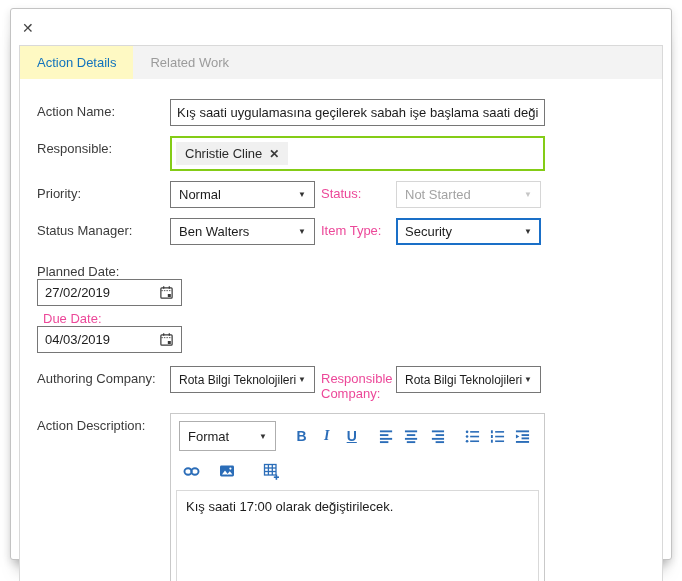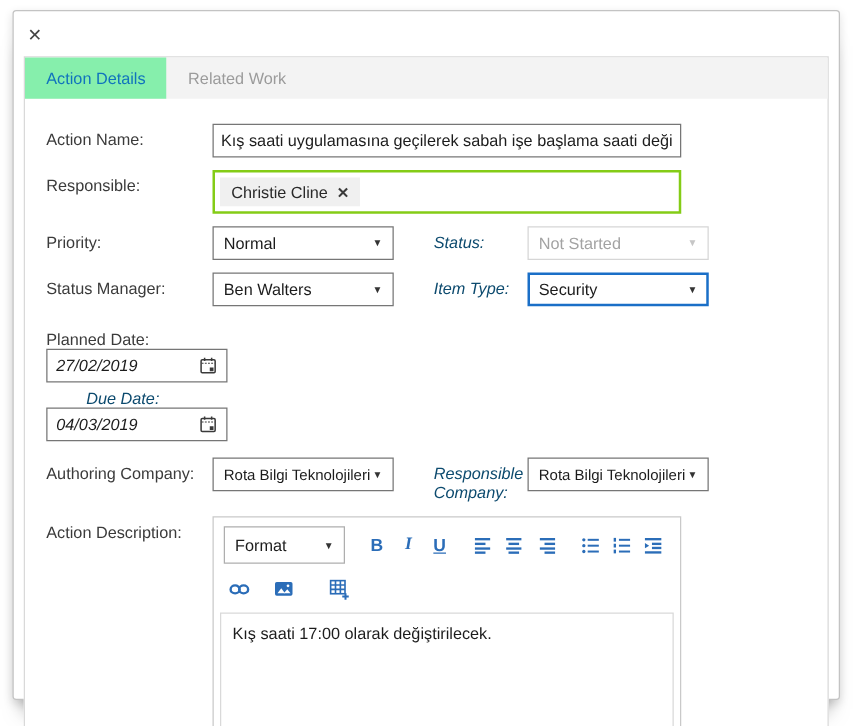--- a/index.html
+++ b/index.html
@@ -19,28 +19,28 @@
   }
   .modal-title { font-size: 15px; color: #1c1c1c; }
   .close-btn { font-size: 14px; color: #444; cursor: pointer; line-height: 1; padding: 2px; }
 
   .tab-container {
     flex: 1; margin: 2px 8px 13px 8px; border: 1px solid #d9d9d9;
     display: flex; flex-direction: column; background: #fff;
   }
   .tab-strip { display: flex; background: #f3f3f3; }
   .tab { padding: 9px 17px; font-size: 13px; cursor: pointer; }
-  .tab.active { background: #86efac; color: #1173bd; }
+  .tab.active { background: #fef9c3; color: #1173bd; }
   .tab.inactive { color: #9b9b9b; }
 
   .tab-content { flex: 1; padding: 20px 0 0 17px; }
 
   .row { display: flex; margin-bottom: 10px; }
   .lbl1 { width: 133px; padding-top: 5px; font-size: 13px; color: #3b3b3b; flex-shrink: 0; }
-  .lbl2 { width: 75px; margin-left: 32px; padding-top: 5px; font-size: 13px; color: #0c4a6e; flex-shrink: 0; font-style: italic; }
+  .lbl2 { width: 75px; margin-left: 6px; padding-top: 5px; font-size: 13px; color: #ec4899; flex-shrink: 0; }
 
   .text-input {
     width: 375px; height: 27px; border: 1px solid #767676; font-size: 13px;
     padding: 0 6px; font-family: "Liberation Sans", sans-serif; color: #1c1c1c;
   }
 
   .people-box { width: 375px; min-height: 34px; border: 2px solid #84cc16; padding: 4px; }
   .people-tag {
     display: inline-flex; align-items: center; gap: 7px; background: #f0f0f0;
     padding: 4px 9px; font-size: 13px; color: #2a2a2a; cursor: default;
@@ -53,21 +53,21 @@
     padding: 0 8px; font-size: 13px; color: #1c1c1c; cursor: pointer;
   }
   .select .arrow { font-size: 8px; color: #333; }
   .select.disabled { border-color: #d6d6d6; color: #a3a3a3; cursor: default; }
   .select.disabled .arrow { color: #c6c6c6; }
   .select.focused { border: 2px solid #1a6fc7; padding: 0 7px; }
 
   .date-input {
     width: 145px; height: 27px; border: 1px solid #767676; background: #fff;
     display: flex; align-items: center; justify-content: space-between;
-    padding: 0 7px; font-size: 13px; color: #1c1c1c; cursor: pointer; font-style: italic;
+    padding: 0 7px; font-size: 13px; color: #1c1c1c; cursor: pointer;
   }
 
   .editor { width: 375px; border: 1px solid #c9c9c9; background: #fff; }
   .toolbar-row { display: flex; align-items: center; padding: 7px 8px 2px 8px; }
   .toolbar-row.second { padding: 6px 8px 7px 8px; }
   .format-select {
     width: 100px; height: 30px; border: 1px solid #aeaeae; display: flex;
     align-items: center; justify-content: space-between; padding: 0 8px;
     font-size: 13px; color: #1c1c1c; margin-right: 14px; cursor: pointer;
   }

